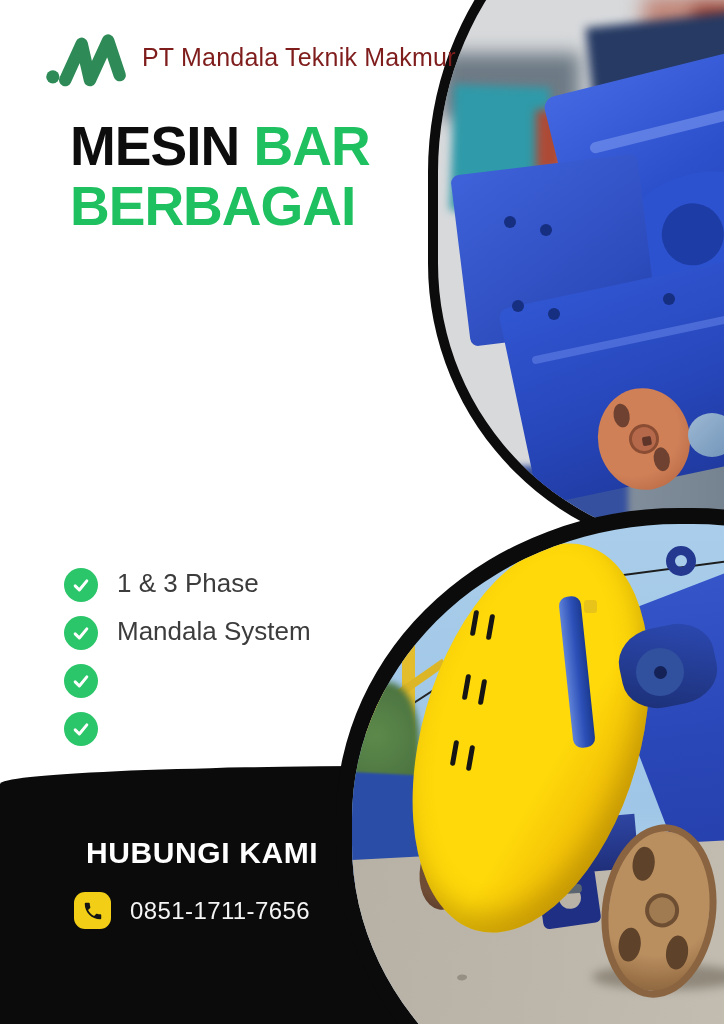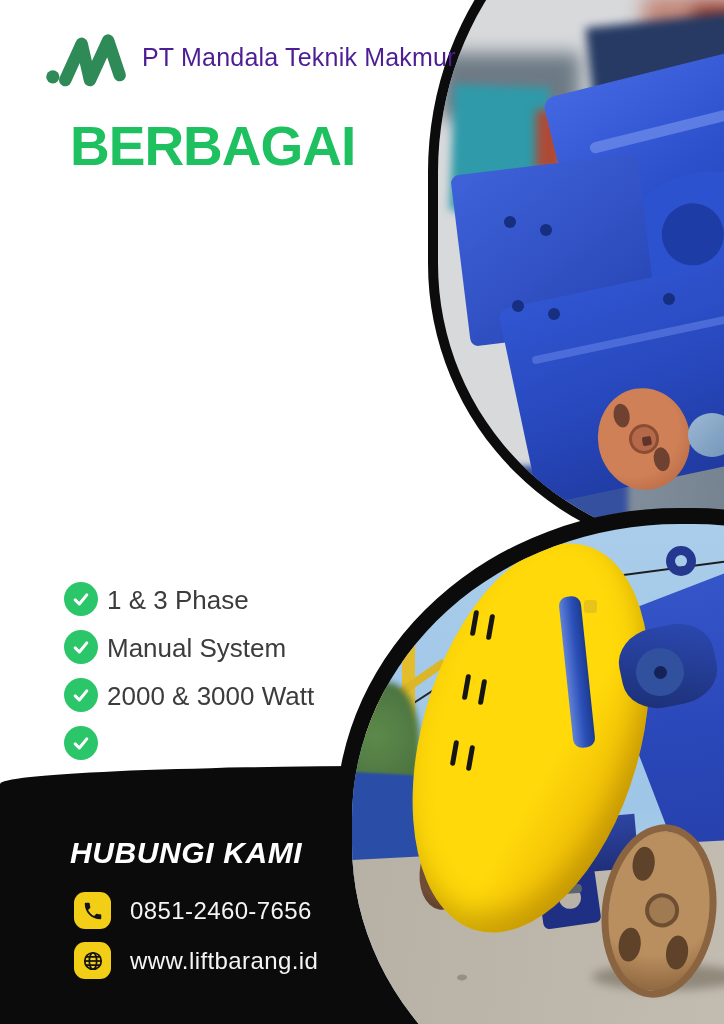--- a/index.html
+++ b/index.html
@@ -5,39 +5,39 @@
   * { margin:0; padding:0; box-sizing:border-box; }
   html,body { background:#ffffff; }
   body { font-family:"Liberation Sans", sans-serif; }
   .page {
     position:relative; width:724px; height:1024px; margin:0 auto;
     background:#ffffff; overflow:hidden;
   }
   
   .logo-row { position:absolute; left:42px; top:24px; display:flex; align-items:center; gap:14px; z-index:5; }
   .logo-mark svg { display:block; }
-  .company-name { font-size:25px; color:#4c1d95; letter-spacing:.2px; }
+  .company-name { font-size:25px; color:#7f1d1d; letter-spacing:.2px; }
 
   
   .title { position:absolute; left:70px; top:116px; z-index:5; font-weight:700; font-size:55px; line-height:60px; letter-spacing:-1px; color:#0d0d0d; }
   .title .green { color:#1fc05f; }
 
   
   .desc { position:absolute; left:58px; top:260px; width:382px; z-index:5; font-size:27px; line-height:37px; color:#424242; }
 
   
   .feat-heading { position:absolute; left:72px; top:484px; width:310px; z-index:5; font-size:21px; font-weight:700; line-height:30px; letter-spacing:.4px; color:#33302c; }
   .features { position:absolute; left:64px; top:568px; z-index:5; list-style:none; }
-  .features li { display:flex; align-items:flex-end; gap:9px; height:48px; }
+  .features li { display:flex; align-items:flex-start; gap:19px; height:48px; }
   .check-circle { width:34px; height:34px; border-radius:50%; background:#2bc56a; display:flex; align-items:center; justify-content:center; flex:0 0 auto; }
   .feat-label { font-size:26px; color:#3c3c3c; }
 
   
   .footer { position:absolute; left:0; right:0; top:766px; bottom:0; background:#0b0b0b; border-radius:55% 45% 0 0 / 18px 14px 0 0; z-index:2; }
-  .contact-heading { position:absolute; left:70px; top:70px; font-size:30px; font-weight:700; letter-spacing:.6px; color:#ffffff;font-style:italic; }
+  .contact-heading { position:absolute; left:86px; top:70px; font-size:30px; font-weight:700; letter-spacing:.6px; color:#ffffff; }
   .contact-row { position:absolute; left:74px; display:flex; align-items:center; gap:19px; }
   .row-phone { top:126px; }
   .row-web { top:176px; }
   .icon-box { width:37px; height:37px; border-radius:11px; background:#f2cf16; display:flex; align-items:center; justify-content:center; flex:0 0 auto; }
   .contact-text { font-size:24px; color:#f4f4f4; letter-spacing:.4px; }
 
   
   .photo, .photo * { position:absolute; }
   .photo-a {
     left:428px; top:-142px; width:586px; height:700px; z-index:1;
@@ -168,79 +168,67 @@
     <span class="logo-mark">
       <svg width="86" height="66" viewBox="0 0 104 80" aria-hidden="true">
         <circle cx="13" cy="64" r="8" fill="#2e8b57"></circle>
         <path d="M28 68 L48 24 L58 68 L80 20 L94 62" fill="none" stroke="#2e8b57" stroke-width="15" stroke-linecap="round" stroke-linejoin="round"></path>
       </svg>
     </span>
     <span class="company-name">PT Mandala Teknik Makmur</span>
   </div>
 
   <h1 class="title">
+    <div><span>MESIN</span>&nbsp;<span class="green">BAR</span></div>
     <div class="green">BERBAGAI</div>
   </h1>
 
 
   <ul class="features">
     <li>
       <span class="check-circle">
         <svg width="20" height="20" viewBox="0 0 24 24">
             <polyline points="5,13 10,18 19,7" fill="none" stroke="#ffffff" stroke-width="3.6" stroke-linecap="round" stroke-linejoin="round"></polyline>
           </svg>
       </span>
       <span class="feat-label">1 &amp; 3 Phase</span>
     </li>
     <li>
       <span class="check-circle">
         <svg width="20" height="20" viewBox="0 0 24 24">
             <polyline points="5,13 10,18 19,7" fill="none" stroke="#ffffff" stroke-width="3.6" stroke-linecap="round" stroke-linejoin="round"></polyline>
           </svg>
       </span>
-      <span class="feat-label">Manual System</span>
-    </li>
-    <li>
-      <span class="check-circle">
-        <svg width="20" height="20" viewBox="0 0 24 24">
-            <polyline points="5,13 10,18 19,7" fill="none" stroke="#ffffff" stroke-width="3.6" stroke-linecap="round" stroke-linejoin="round"></polyline>
-          </svg>
-      </span>
-      <span class="feat-label">2000 &amp; 3000 Watt</span>
+      <span class="feat-label">Mandala System</span>
+    </li>
+    <li>
+      <span class="check-circle">
+        <svg width="20" height="20" viewBox="0 0 24 24">
+            <polyline points="5,13 10,18 19,7" fill="none" stroke="#ffffff" stroke-width="3.6" stroke-linecap="round" stroke-linejoin="round"></polyline>
+          </svg>
+      </span>
     </li>
     <li>
       <span class="check-circle">
         <svg width="20" height="20" viewBox="0 0 24 24">
             <polyline points="5,13 10,18 19,7" fill="none" stroke="#ffffff" stroke-width="3.6" stroke-linecap="round" stroke-linejoin="round"></polyline>
           </svg>
       </span>
     </li>
   </ul>
 
   <div class="footer">
     <div class="contact-heading">HUBUNGI KAMI</div>
     <div class="contact-row row-phone">
       <span class="icon-box">
         <svg width="22" height="22" viewBox="0 0 24 24">
           <path d="M6.6 10.8c1.4 2.8 3.8 5.1 6.6 6.6l2.2-2.2c.3-.3.7-.4 1-.2 1.1.4 2.3.6 3.6.6.6 0 1 .4 1 1V20c0 .6-.4 1-1 1C10.6 21 3 13.4 3 4c0-.6.4-1 1-1h3.5c.6 0 1 .4 1 1 0 1.2.2 2.4.6 3.6.1.3 0 .7-.2 1l-2.3 2.2z" fill="#141414"></path>
         </svg>
       </span>
-      <span class="contact-text">0851-2460-7656</span>
-    </div>
-    <div class="contact-row row-web">
-      <span class="icon-box">
-        <svg width="22" height="22" viewBox="0 0 24 24" fill="none" stroke="#141414" stroke-width="1.9">
-          <circle cx="12" cy="12" r="9"></circle>
-          <ellipse cx="12" cy="12" rx="4" ry="9"></ellipse>
-          <line x1="3" y1="12" x2="21" y2="12"></line>
-          <line x1="4.2" y1="7.5" x2="19.8" y2="7.5"></line>
-          <line x1="4.2" y1="16.5" x2="19.8" y2="16.5"></line>
-        </svg>
-      </span>
-      <span class="contact-text">www.liftbarang.id</span>
+      <span class="contact-text">0851-1711-7656</span>
     </div>
   </div>
 
   <div class="photo photo-b" aria-label="Bar cutting machine with yellow flywheel cover on site">
     <div class="pb-cable1"></div>
     <div class="pb-cable2"></div>
     <div class="pb-truss-v"></div>
     <div class="pb-truss-d1"></div>
     <div class="pb-truss-d2"></div>
     <div class="pb-truss-h"></div>

